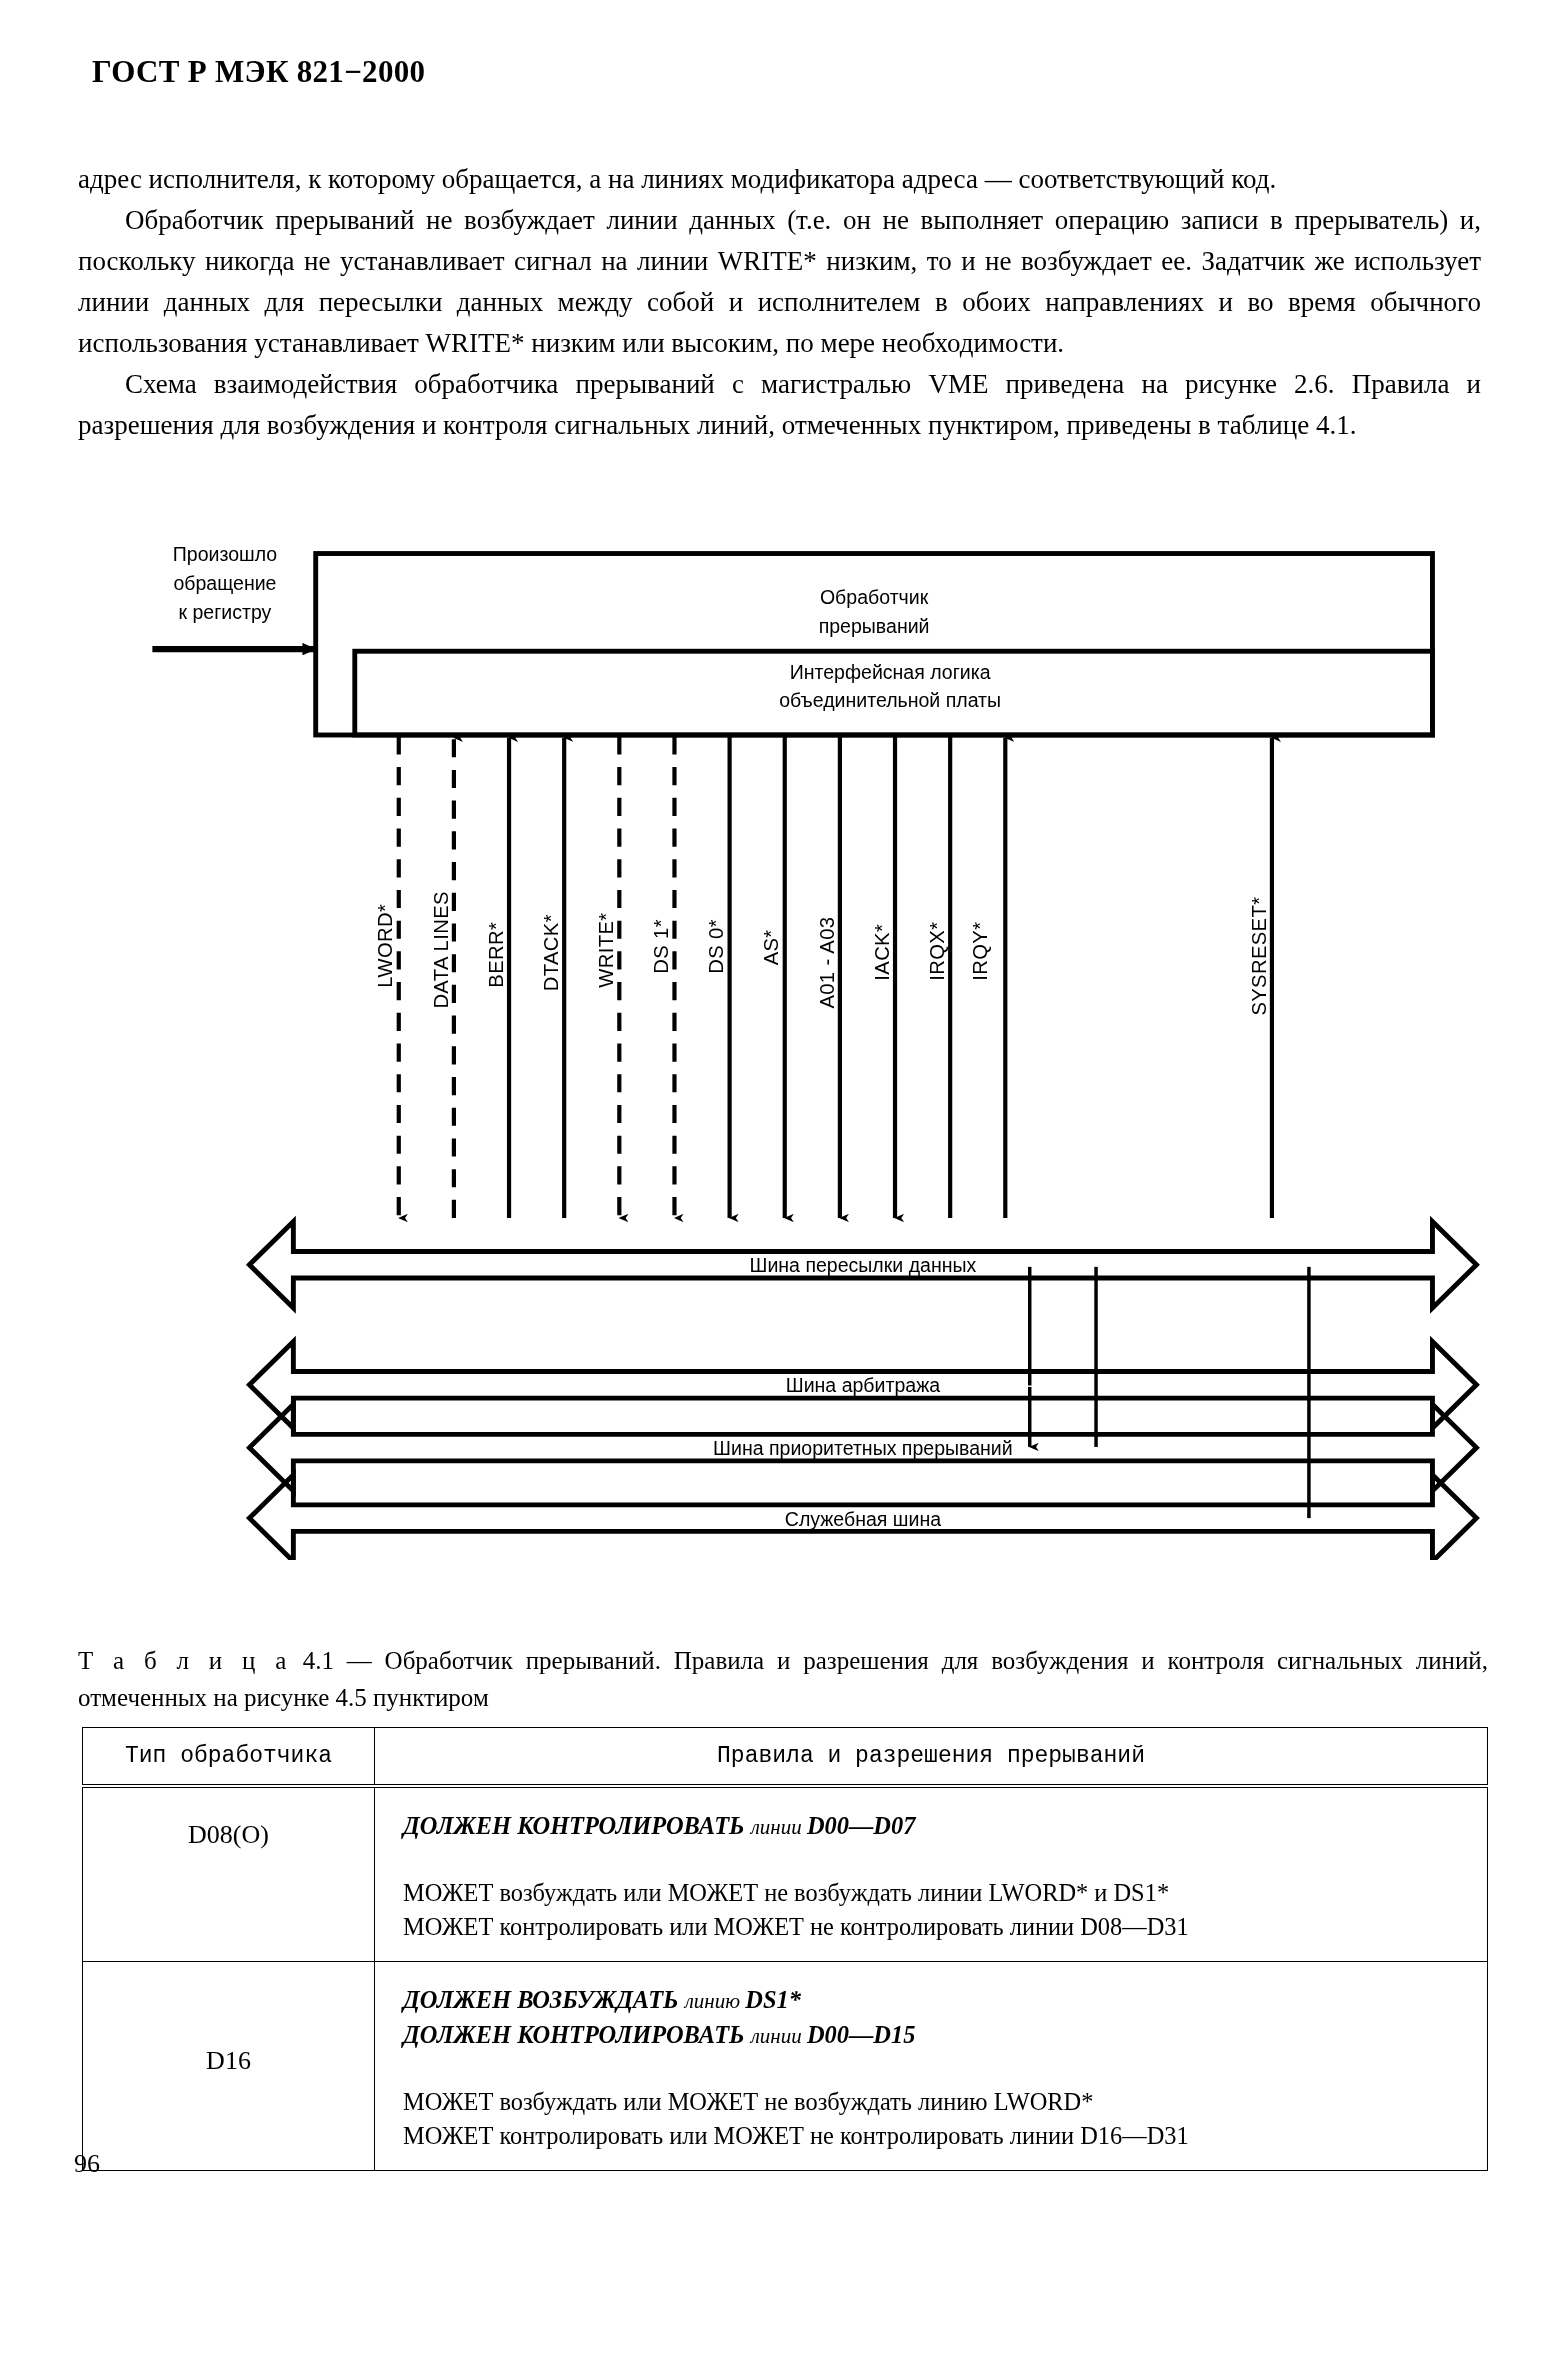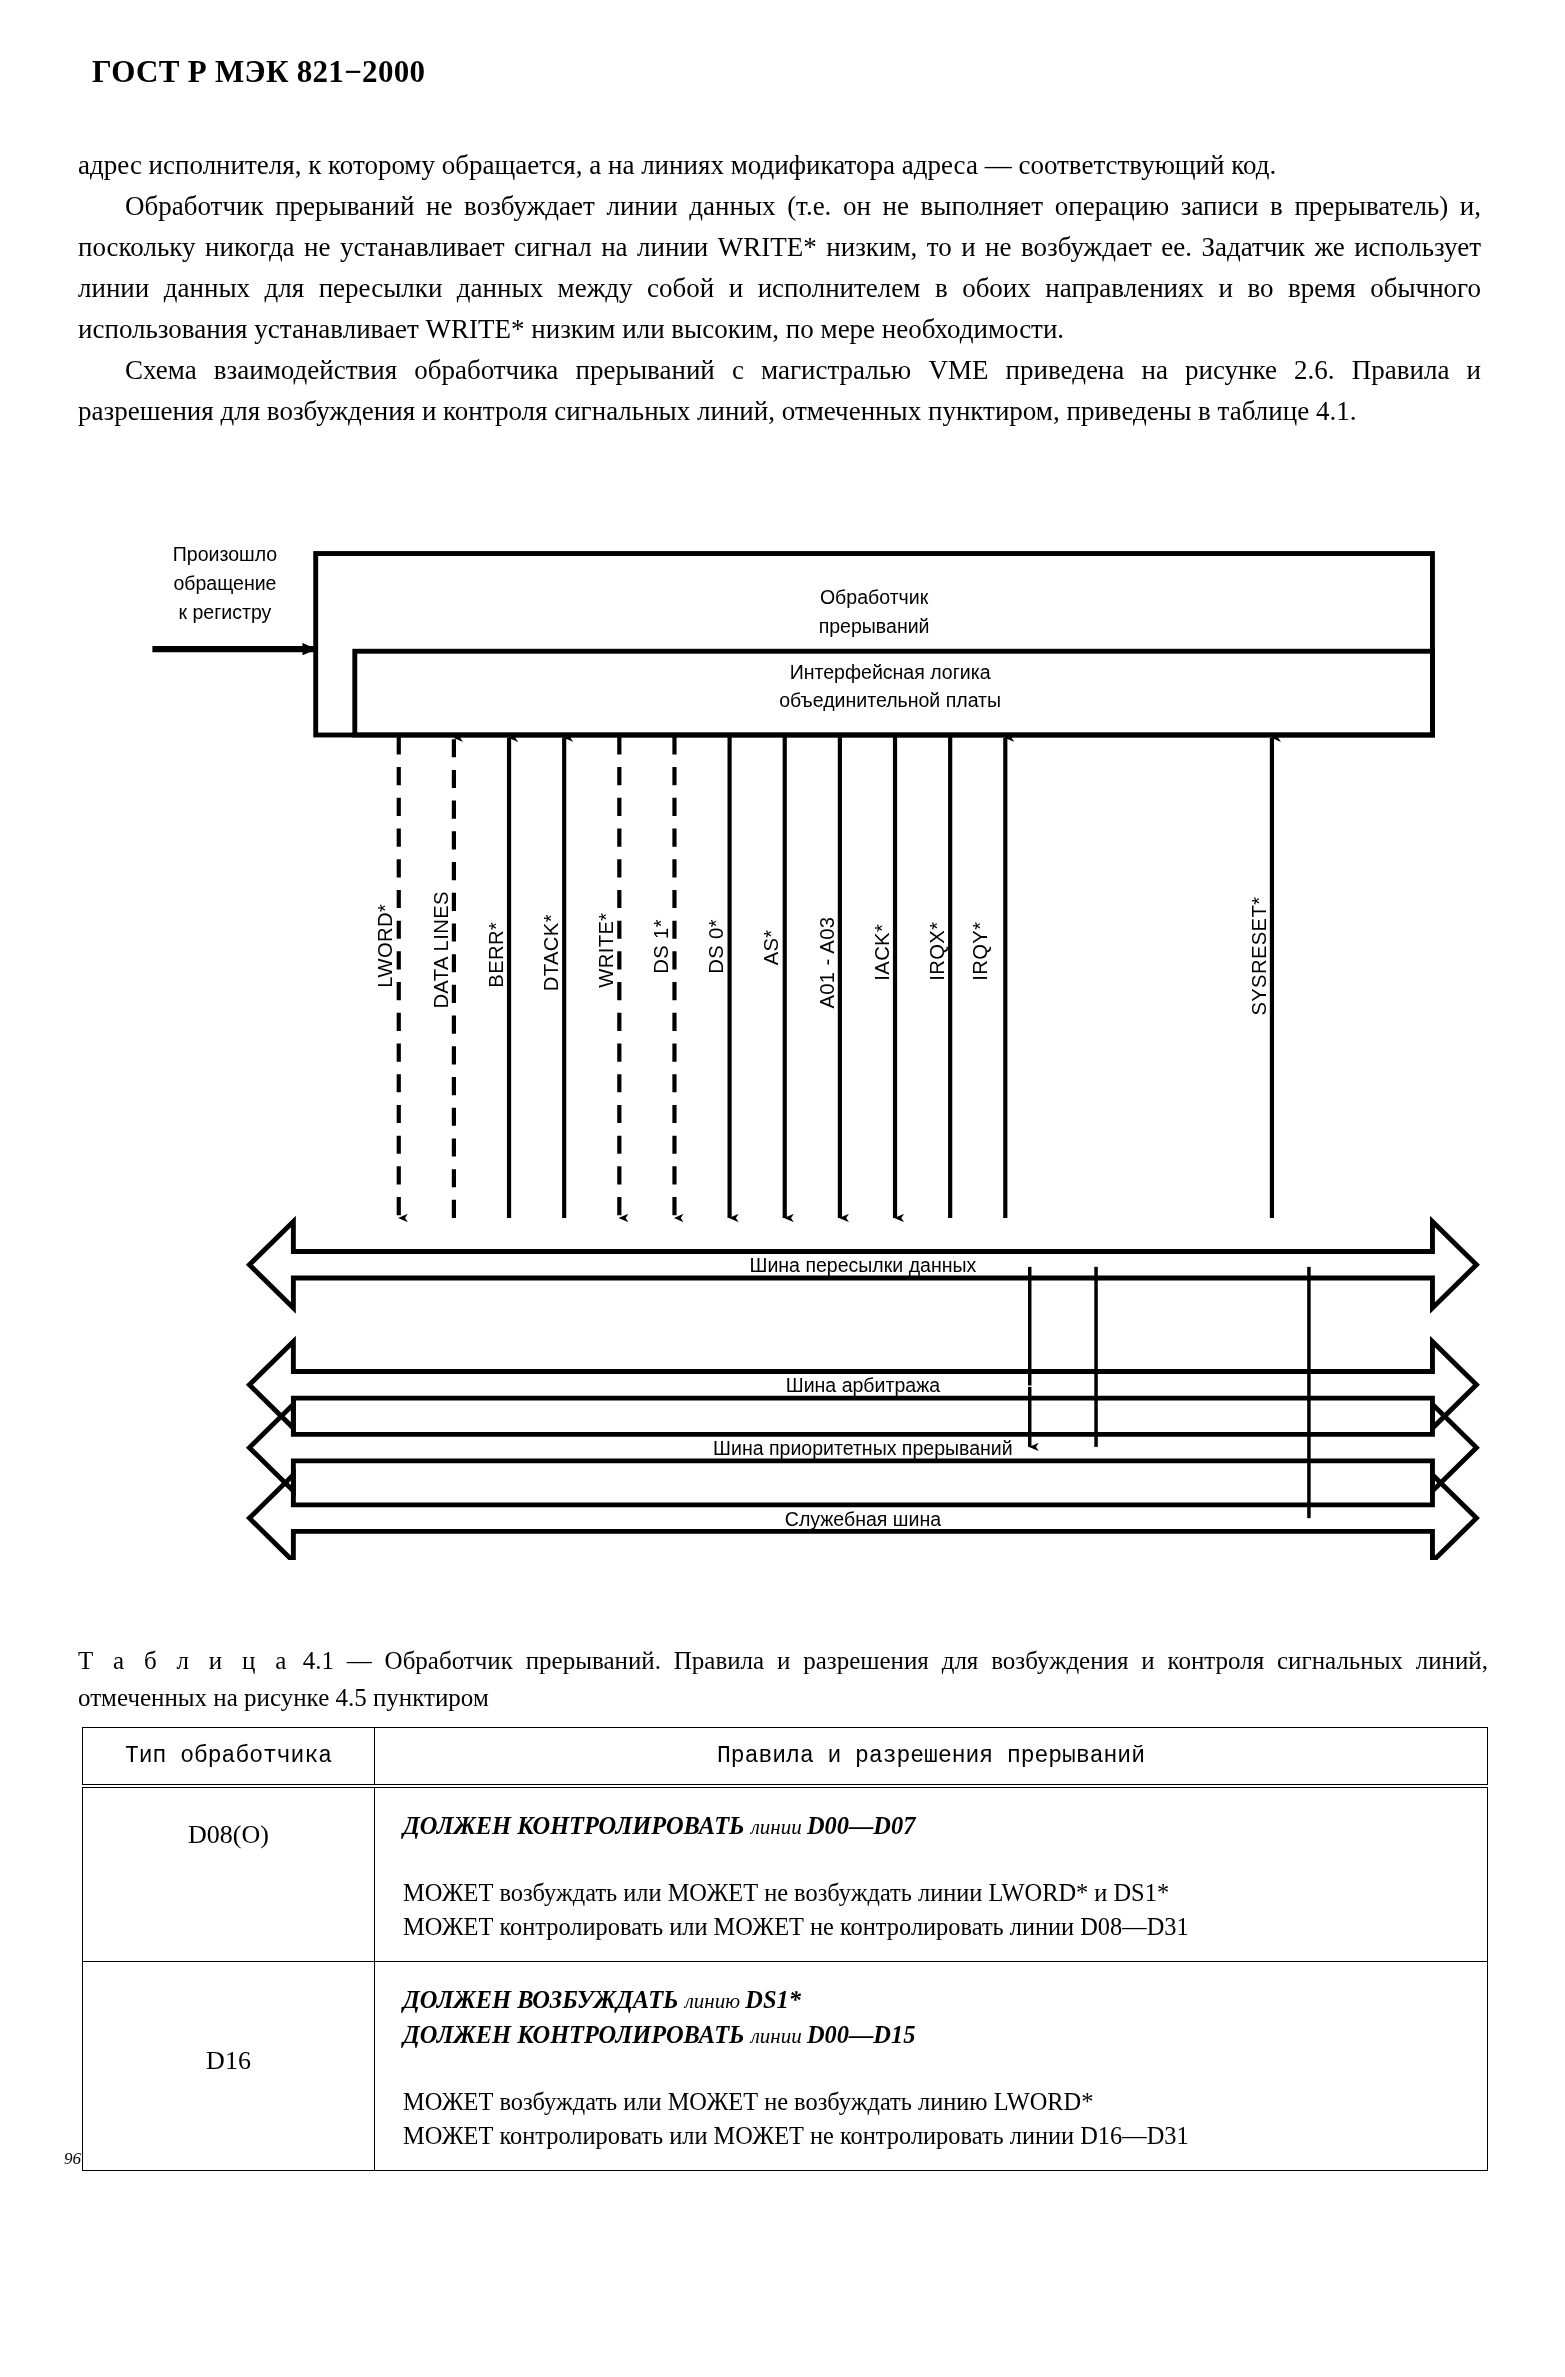--- a/index.html
+++ b/index.html
@@ -30,21 +30,21 @@
     font-family: "Liberation Serif", serif;
     font-weight: bold;
     font-size: 31px;
     letter-spacing: 0.3px;
   }
 
   
   .body-text {
     position: absolute;
     left: 78px;
-    top: 145px;
+    top: 159px;
     width: 1403px;
     font-size: 27px;
     line-height: 41px;
     text-align: justify;
   }
   .body-text p {
     margin: 0;
   }
   .body-text p.indent {
     text-indent: 47px;
@@ -136,24 +136,23 @@
   .rule-gap {
     height: 32px;
   }
   .rule-plain {
     font-size: 24.4px;
   }
 
   
   .page-number {
     position: absolute;
-    left: 64px;
+    left: 74px;
     top: 2149px;
-    font-size: 17px;
-    font-style: italic;
+    font-size: 26px;
   }
 
   
   .dg-txt {
     font-family: "Liberation Sans", sans-serif;
     font-size: 28px;
     fill: #000;
   }
   .dg-vert {
     font-family: "Liberation Sans", sans-serif;

